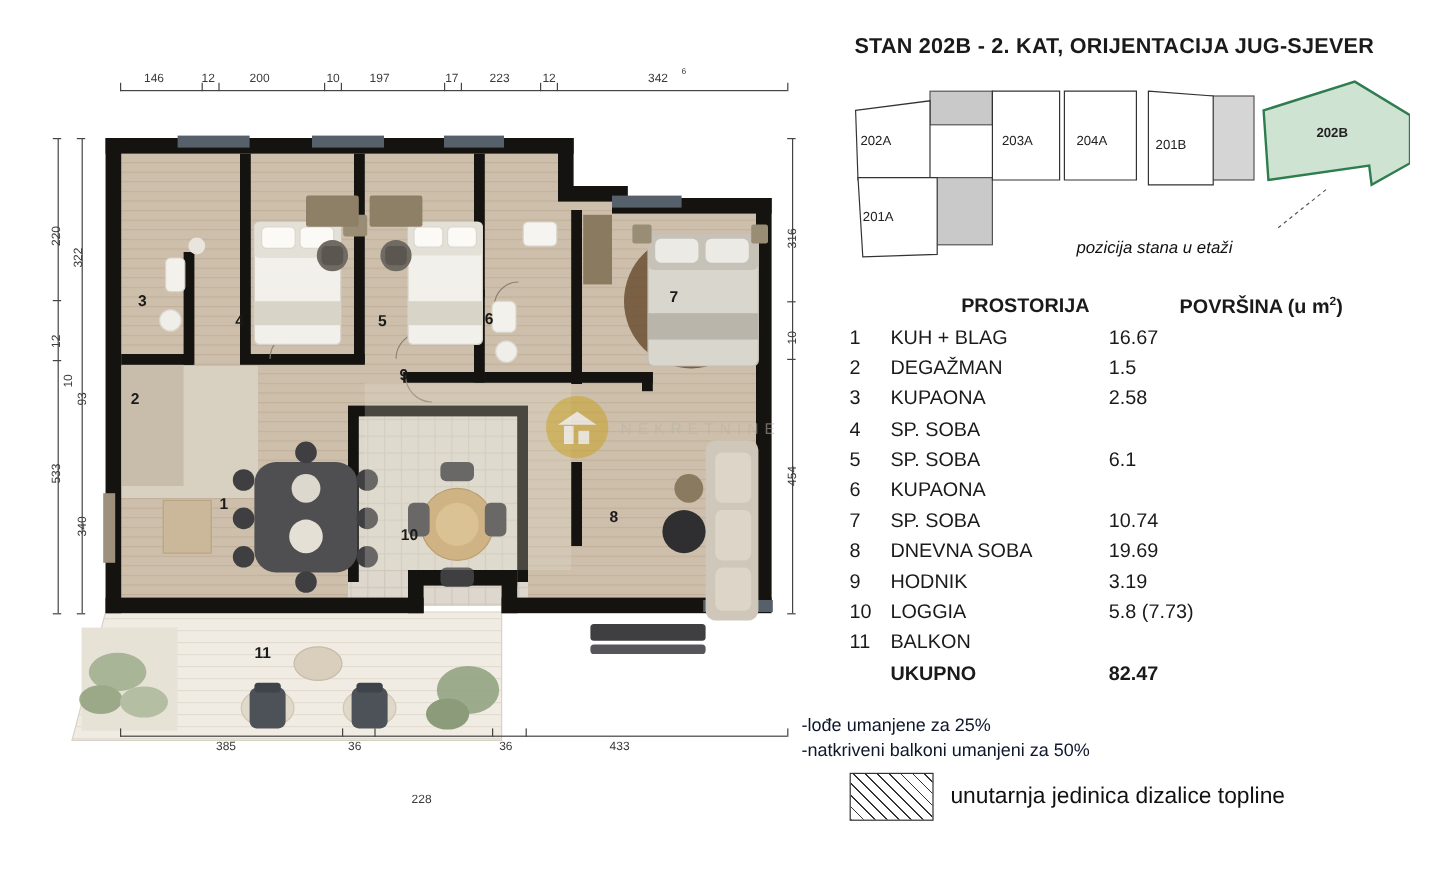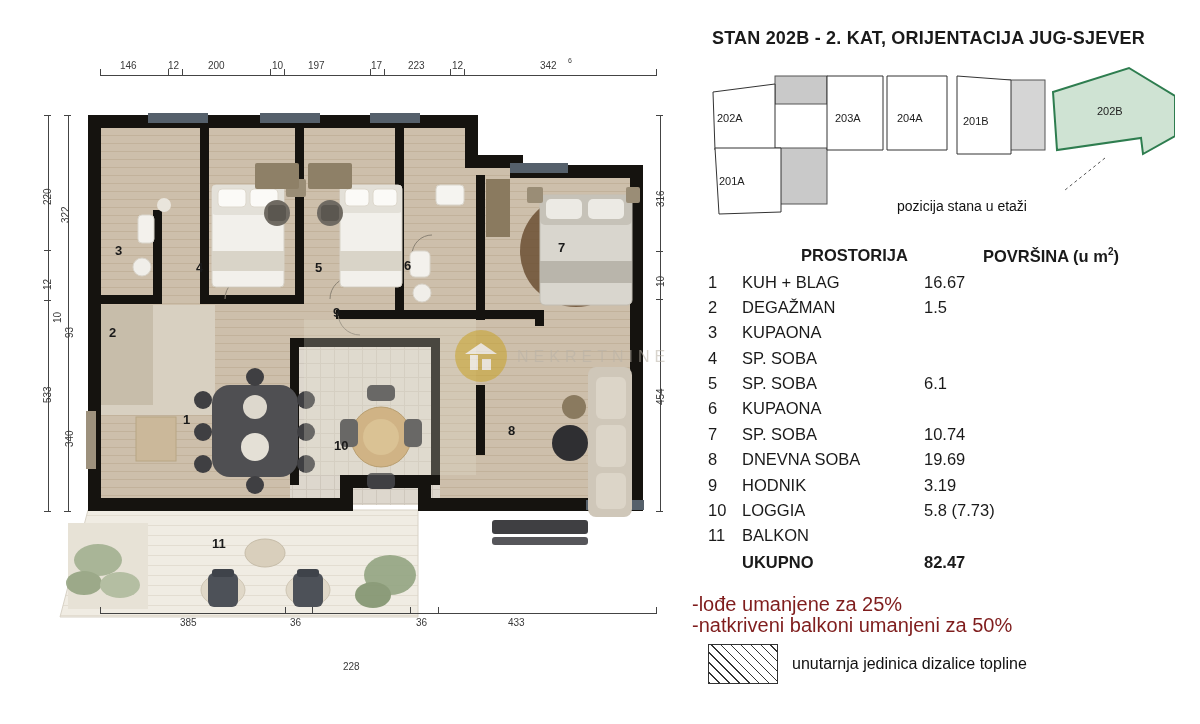--- a/index.html
+++ b/index.html
@@ -127,21 +127,21 @@
     height: 11px;
     background: #fff;
   }
   .wm-text .wm-main {
     font-size: 21px;
     font-weight: bold;
     color: #b9b2a6;
     letter-spacing: 0.5px;
   }
   .wm-text .wm-sub {
-    font-size: 16px;
+    font-size: 13px;
     color: #b9b2a6;
     letter-spacing: 5px;
     margin-top: 2px;
   }
 
   
   .keyplan {
     position: absolute;
     left: 705px;
     top: 62px;
@@ -151,20 +151,21 @@
   .kp-label {
     position: absolute;
     font-size: 11px;
     color: #222;
   }
   .kp-caption {
     position: absolute;
     left: 192px;
     top: 136px;
     font-size: 14px;
+    font-style: italic;
     color: #111;
     white-space: nowrap;
   }
 
   
   .table {
     position: absolute;
     left: 708px;
     top: 246px;
     width: 470px;
@@ -195,46 +196,46 @@
   }
   .row.total {
     font-weight: bold;
     margin-top: 1px;
   }
   .hdr .c-area sup { font-size: 10px; }
 
   
   .notes {
     position: absolute;
-    left: 692px;
+    left: 668px;
     top: 594px;
-    font-size: 20px;
+    font-size: 15px;
     line-height: 21px;
-    color: #7f1d1d;
+    color: #0f172a;
   }
 
   
   .legend {
     position: absolute;
     left: 708px;
     top: 644px;
     display: flex;
     align-items: center;
     gap: 14px;
   }
   .legend-swatch {
     width: 68px;
     height: 38px;
     border: 1px solid #333;
     background:
       repeating-linear-gradient(45deg, #333 0 1px, transparent 1px 7px);
     flex: none;
   }
   .legend-text {
-    font-size: 16px;
+    font-size: 19px;
     color: #111;
   }
 </style>
 </head>
 <body>
 
 <div class="root">
 
   <div class="title">STAN 202B - 2. KAT, ORIJENTACIJA JUG-SJEVER</div>
 
@@ -549,21 +550,21 @@
 
       <polygon points="348,30 424,6 470,34 470,74 438,92 436,76 352,88" fill="#cfe3d3" stroke="#2e7d4f" stroke-width="2"></polygon>
 
       <line x1="400" y1="96" x2="360" y2="128" stroke="#555" stroke-dasharray="3 3"></line>
     </svg>
     <div class="kp-label" style="left:12px; top:50px;">202A</div>
     <div class="kp-label" style="left:14px; top:113px;">201A</div>
     <div class="kp-label" style="left:130px; top:50px;">203A</div>
     <div class="kp-label" style="left:192px; top:50px;">204A</div>
     <div class="kp-label" style="left:258px; top:53px;">201B</div>
-    <div class="kp-label" style="left:392px; top:43px;">202B</div>
+    <div class="kp-label" style="left:392px; top:43px;font-weight:bold;">202B</div>
     <div class="kp-caption">pozicija stana u etaži</div>
   </div>
 
   <div class="table">
     <div class="hdr">
       <span class="c-num"></span>
       <span class="c-name">PROSTORIJA</span>
       <span class="c-area"><span>POVRŠINA (u m</span><sup>2</sup><span>)</span></span>
     </div>
 
@@ -573,20 +574,21 @@
       <span class="c-area">16.67</span>
     </div>
     <div class="row">
       <span class="c-num">2</span>
       <span class="c-name">DEGAŽMAN</span>
       <span class="c-area">1.5</span>
     </div>
     <div class="row">
       <span class="c-num">3</span>
       <span class="c-name">KUPAONA</span>
+      <span class="c-area">2.58</span>
     </div>
     <div class="row">
       <span class="c-num">4</span>
       <span class="c-name">SP. SOBA</span>
     </div>
     <div class="row">
       <span class="c-num">5</span>
       <span class="c-name">SP. SOBA</span>
       <span class="c-area">6.1</span>
     </div>

